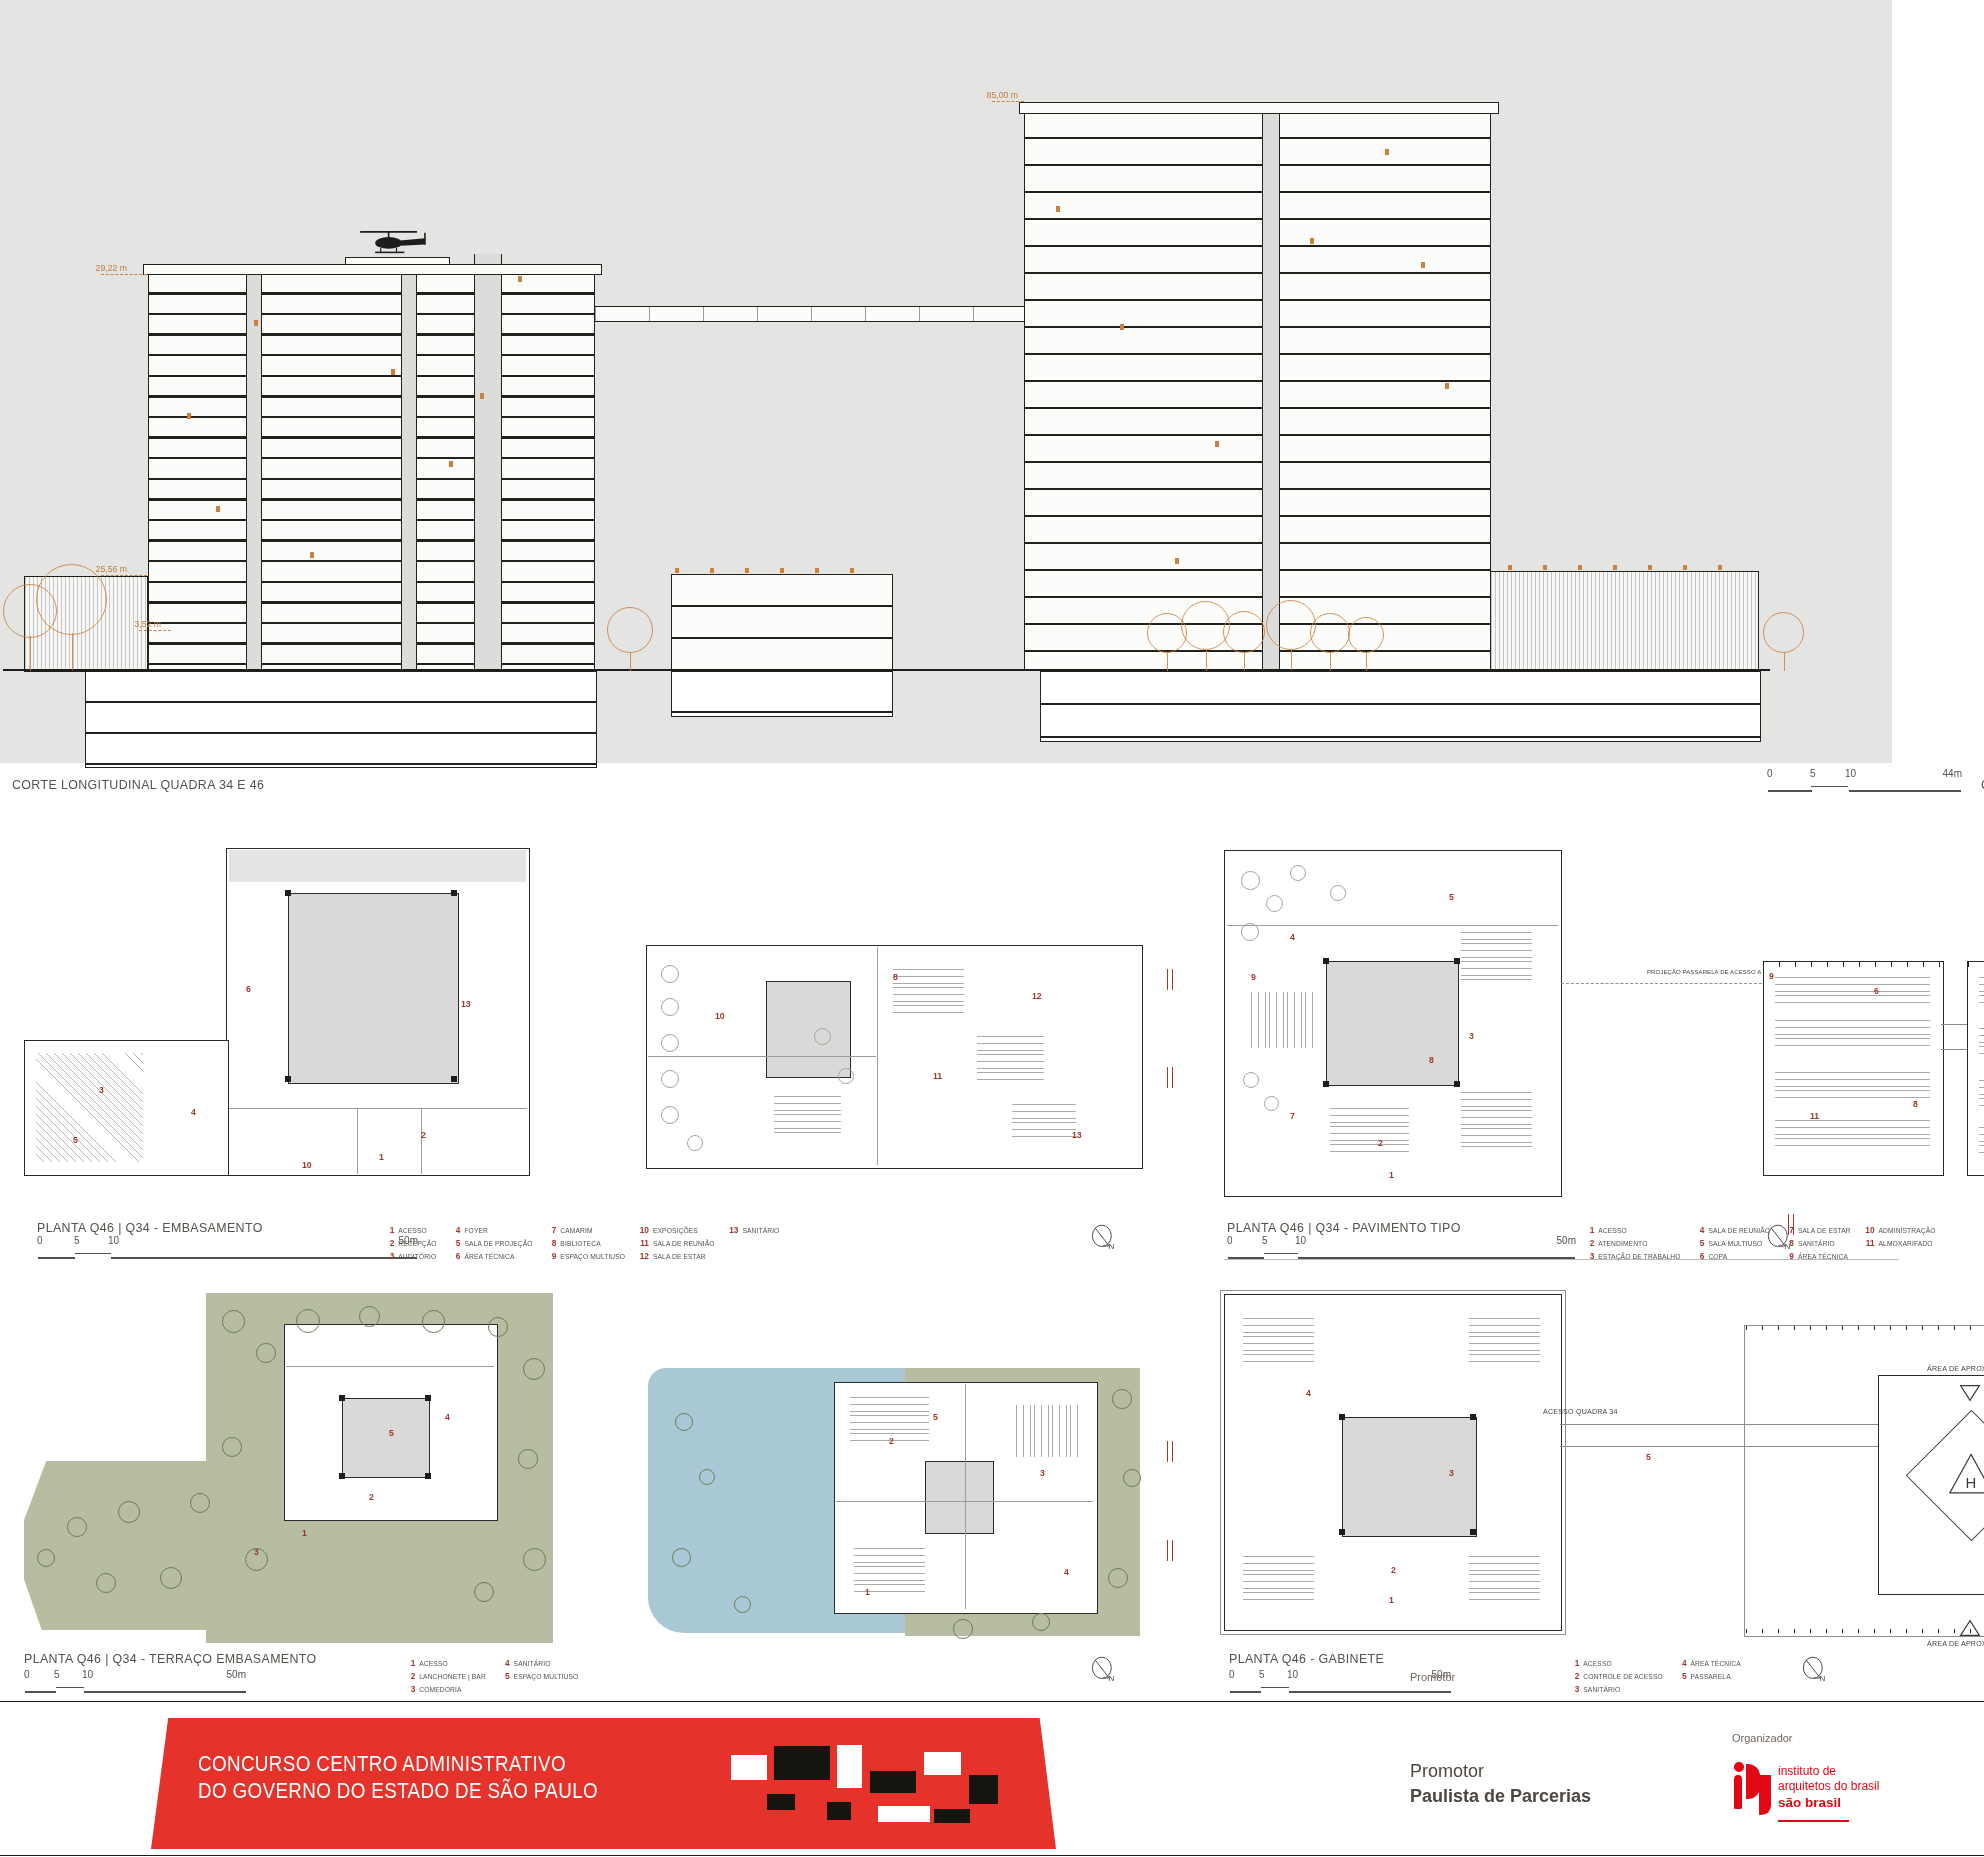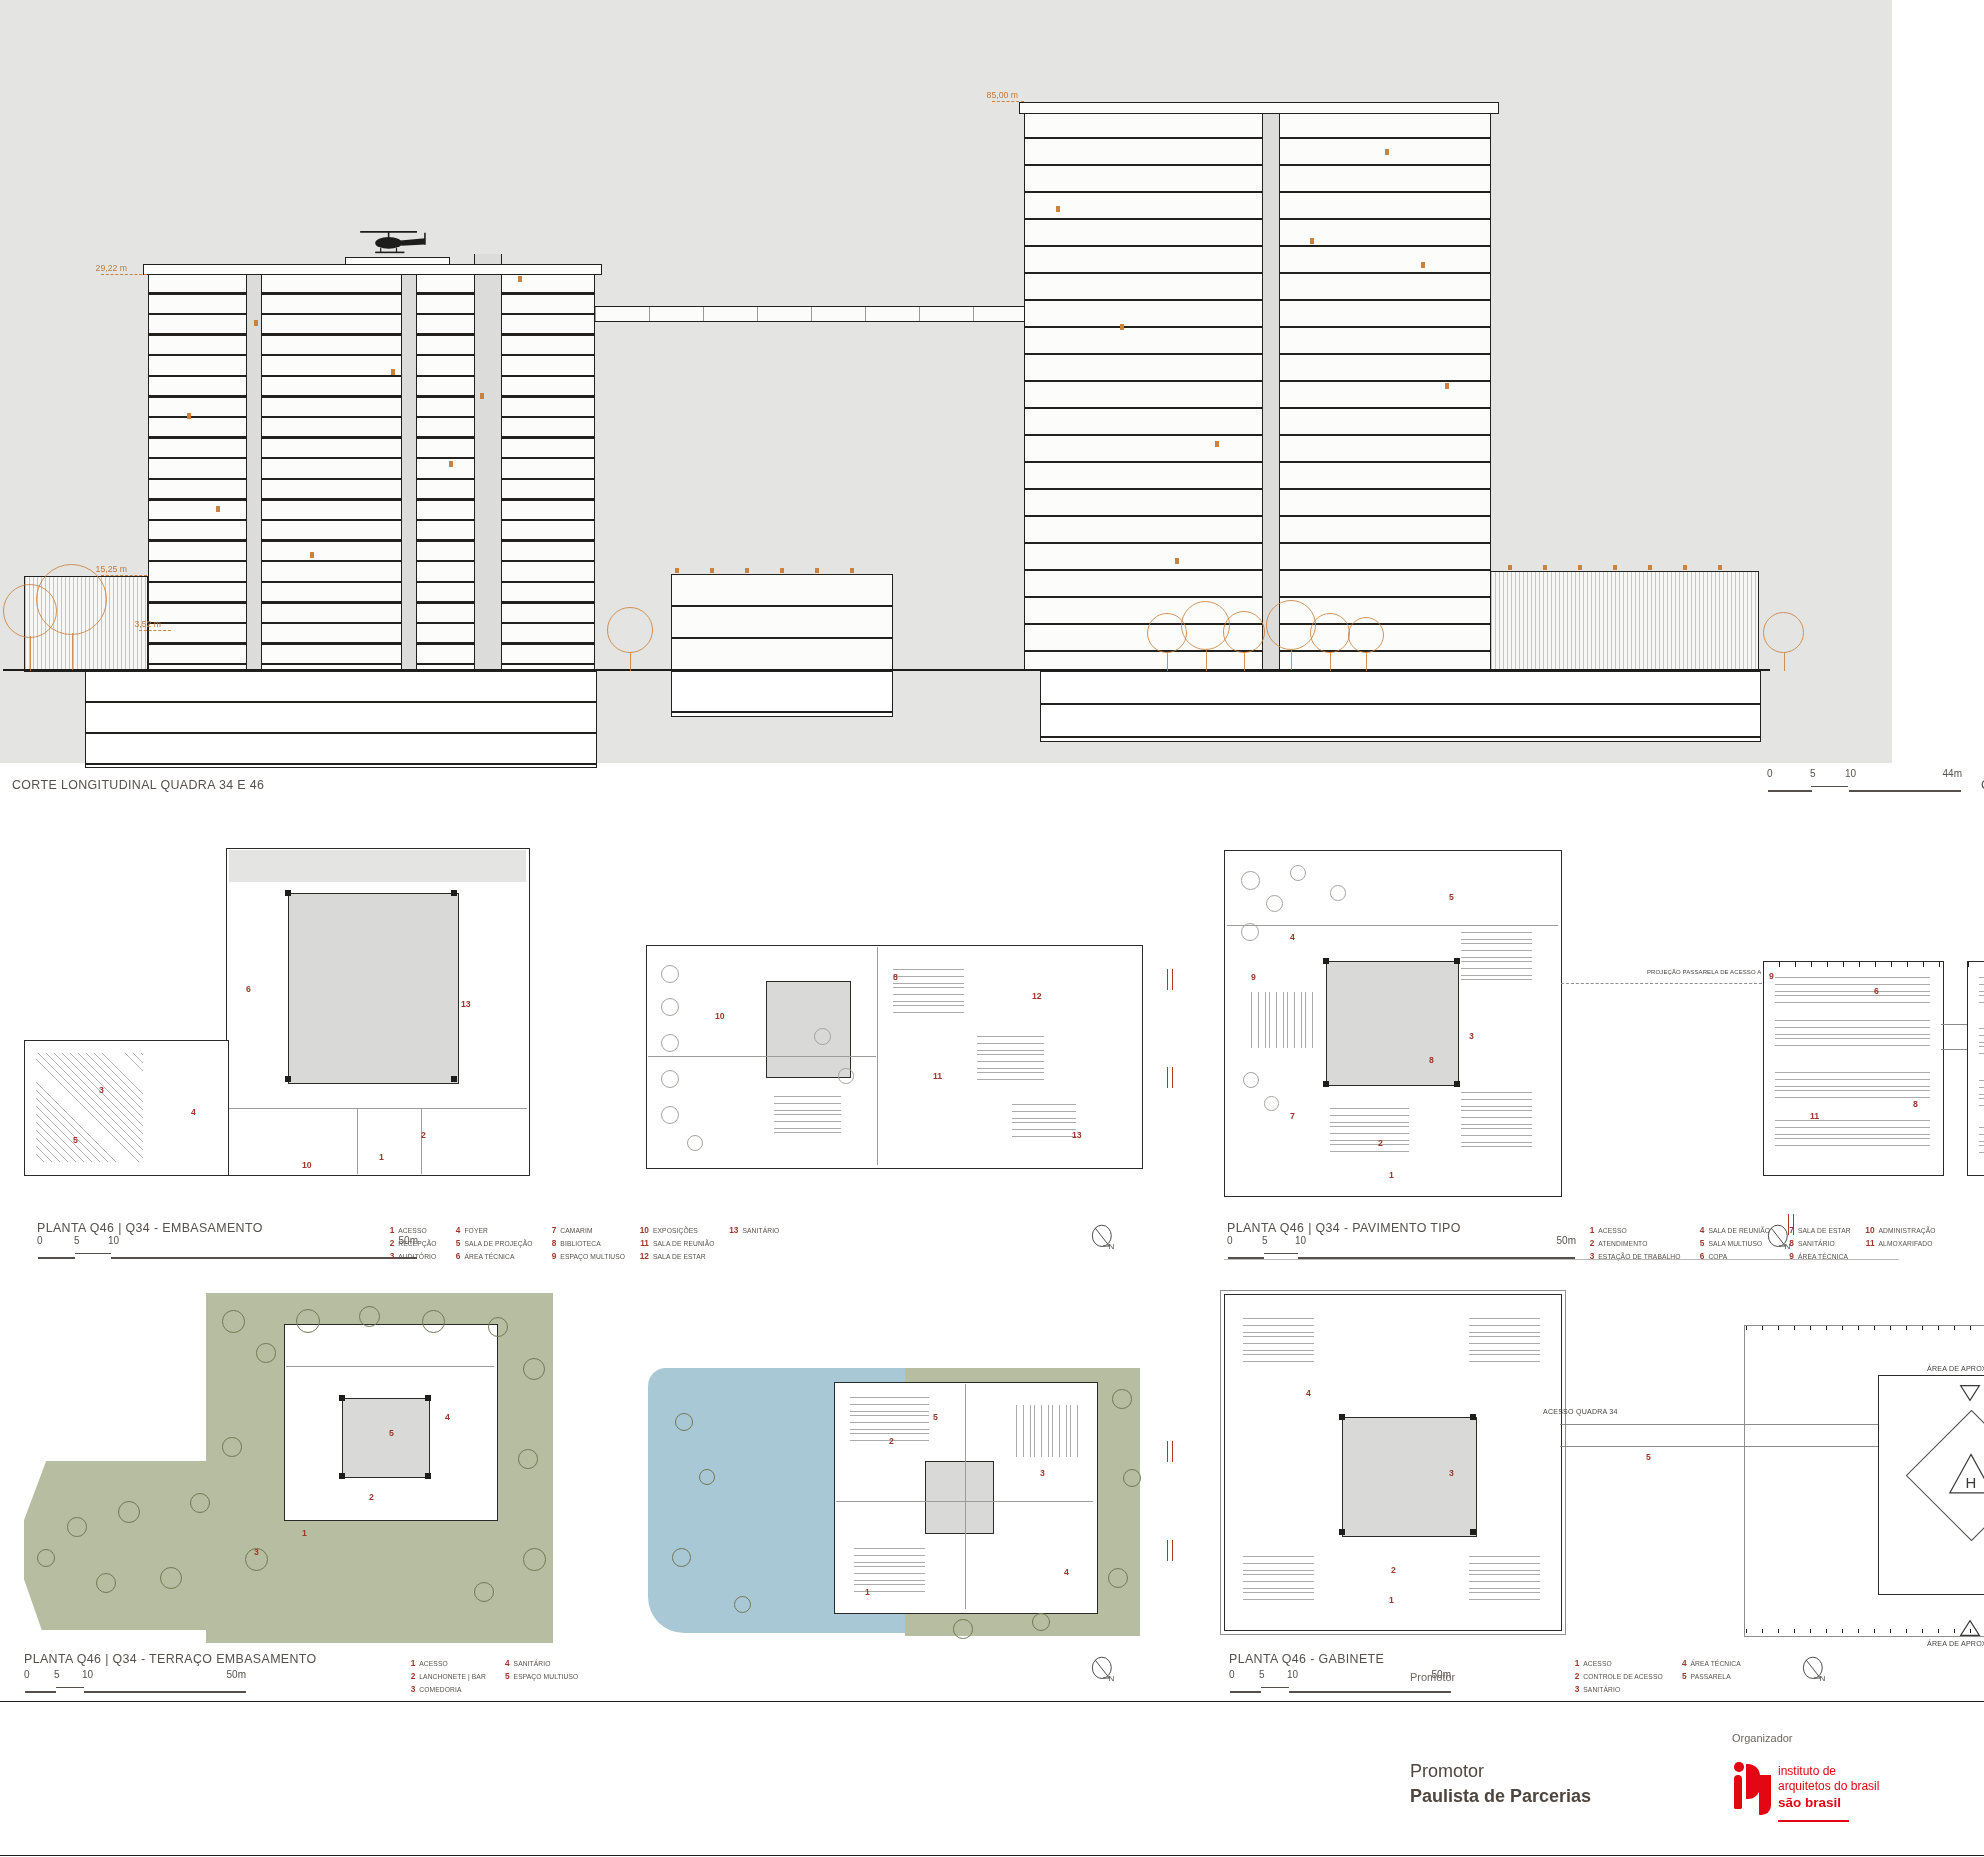--- a/index.html
+++ b/index.html
@@ -100,21 +100,21 @@
     <line x1="100" y1="52" x2="100" y2="64" stroke="#1d1d1b" stroke-width="3"></line>
   </svg>
   <div class="a bridge" style="left:595px;top:306px;width:432px;height:13.5px"></div>
   <div class="a tw" style="left:1024px;top:112px;width:465px;height:558px;--p:27px"></div>
   <div class="a core" style="left:1262px;top:112px;width:16px;height:558px"></div>
   <div class="a roofslab" style="left:1019px;top:102px;width:478px;height:9.5px"></div>
   <div class="a gnd" style="left:3.2px;top:669px;width:1767px"></div>
 
   <div class="a mdim" style="left:67px;top:263px;width:60px;text-align:right">29,22 m</div>
   <div class="a mdash" style="left:101px;top:274px;width:46px"></div>
-  <div class="a mdim" style="left:67px;top:564px;width:60px;text-align:right">15,25 m</div>
+  <div class="a mdim" style="left:67px;top:564px;width:60px;text-align:right">25,56 m</div>
   <div class="a mdash" style="left:101px;top:575px;width:46px"></div>
   <div class="a mdim" style="left:113px;top:619px;width:48px;text-align:right">3,52 m</div>
   <div class="a mdash" style="left:139px;top:630px;width:32px"></div>
   <div class="a mdim" style="left:951px;top:90px;width:67px;text-align:right">85,00 m</div>
   <div class="a mdash" style="left:992px;top:101px;width:32px"></div>
 
   <div class="a">
       <div class="g-tree" style="left: 3.2px; top: 584px; height: 52px; width: 52px;">
         <i style="height: 35px;"></i>
       </div>
@@ -666,20 +666,39 @@
       <div class="g-reg" style="left: 1167px; top: 969px;"></div>
       <div class="g-reg" style="left: 1167px; top: 1067px;"></div>
       <div class="g-reg" style="left: 1788px; top: 1214px;"></div>
       <div class="g-reg" style="left: 1167px; top: 1441px;"></div>
       <div class="g-reg" style="left: 1167px; top: 1540px;"></div>
     </div>
 
   <div class="a" style="left:0;top:1701px;width:2629px;height:1.2px;background:#1d1d1b"></div>
   <div class="a" style="left:0;top:1855px;width:2629px;height:1.2px;background:#1d1d1b"></div>
 
+  <div class="a banner" style="left:151px;top:1718px;width:905px;height:131px">
+    <div class="a bantitle" style="left:47px;top:33px">
+      <div>CONCURSO CENTRO ADMINISTRATIVO</div>
+      <div>DO GOVERNO DO ESTADO DE SÃO PAULO</div>
+    </div>
+
+    <div class="a" style="left:574px;top:24px;width:318px;height:87px">
+      <div class="a" style="left:5.6px;top:12.7px;width:36px;height:25.4px;background:#fff"></div>
+      <div class="a" style="left:49px;top:4px;width:56px;height:34px;background:#15140f"></div>
+      <div class="a" style="left:112px;top:3.2px;width:25.4px;height:43px;background:#fff"></div>
+      <div class="a" style="left:145px;top:29px;width:46px;height:22px;background:#15140f"></div>
+      <div class="a" style="left:199px;top:9.5px;width:37px;height:23px;background:#fff"></div>
+      <div class="a" style="left:244px;top:33px;width:29px;height:29px;background:#15140f"></div>
+      <div class="a" style="left:153px;top:64px;width:52px;height:16px;background:#fff"></div>
+      <div class="a" style="left:102px;top:60px;width:24px;height:17.5px;background:#15140f"></div>
+      <div class="a" style="left:42px;top:52px;width:28px;height:16px;background:#15140f"></div>
+      <div class="a" style="left:209px;top:67px;width:36px;height:13.5px;background:#15140f"></div>
+    </div>
+  </div>
 
   <div class="a flabel" style="left:1410px;top:1671px">Promotor</div>
   <div class="a fname" style="left:1410px;top:1761px">Promotor</div>
   <div class="a fname" style="left:1410px;top:1786px;font-weight:700">Paulista de Parcerias</div>
 
   <div class="a flabel" style="left:1732px;top:1732px">Organizador</div>
   <div>
     <div class="iabsh" style="left:1734px;top:1762px;width:9.5px;height:9.5px;border-radius:50%"></div>
     <div class="iabsh" style="left:1734px;top:1775px;width:8.3px;height:34px;border-radius:4px 4px 1.6px 1.6px"></div>
     <div class="iabsh" style="left:1746px;top:1764px;width:13.5px;height:35px;border-radius:0 12px 12px 0"></div>

